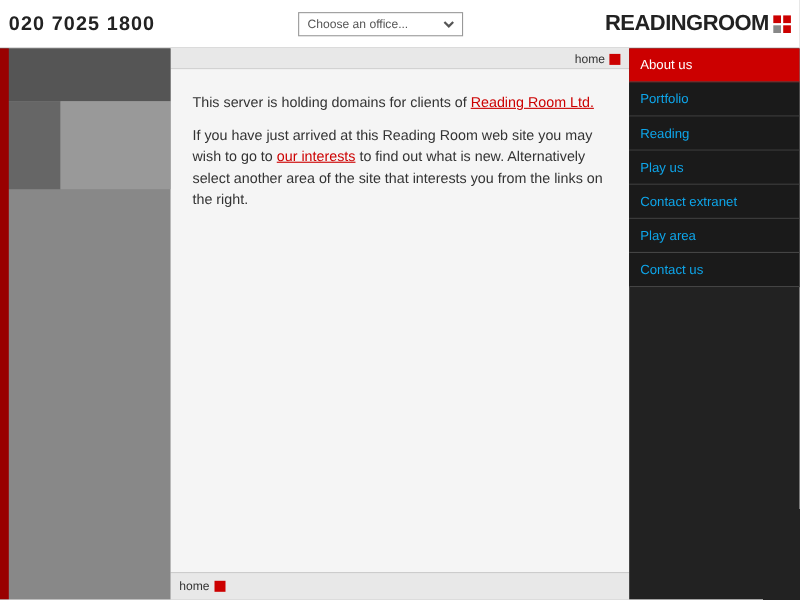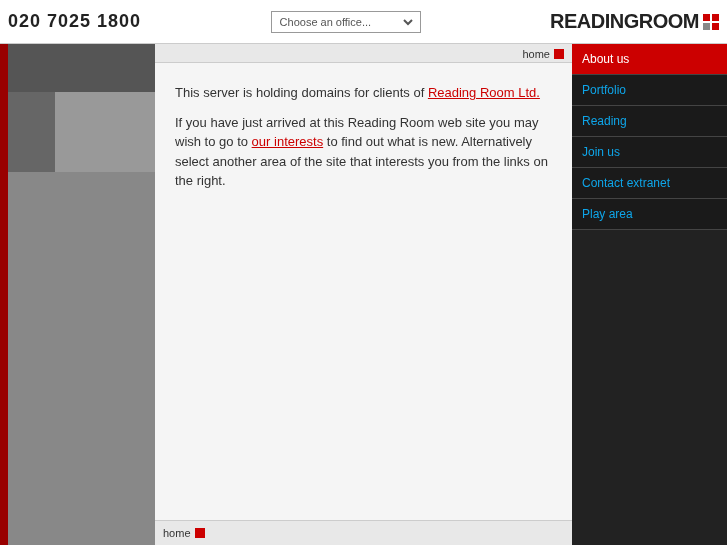--- a/index.html
+++ b/index.html
@@ -296,23 +296,26 @@
     <div class="nav-item nav-item-active">
       <span>About us</span>
     </div>
     <div class="nav-item">
       <span>Portfolio</span>
     </div>
     <div class="nav-item">
       <span>Reading</span>
     </div>
     <div class="nav-item">
-      <span>Join us</span>
+      <span>Play us</span>
     </div>
     <div class="nav-item">
       <span>Contact extranet</span>
     </div>
     <div class="nav-item">
       <span>Play area</span>
     </div>
+    <div class="nav-item">
+      <span>Contact us</span>
+    </div>
   </div>
 
 </div>
 
 </body></html>

